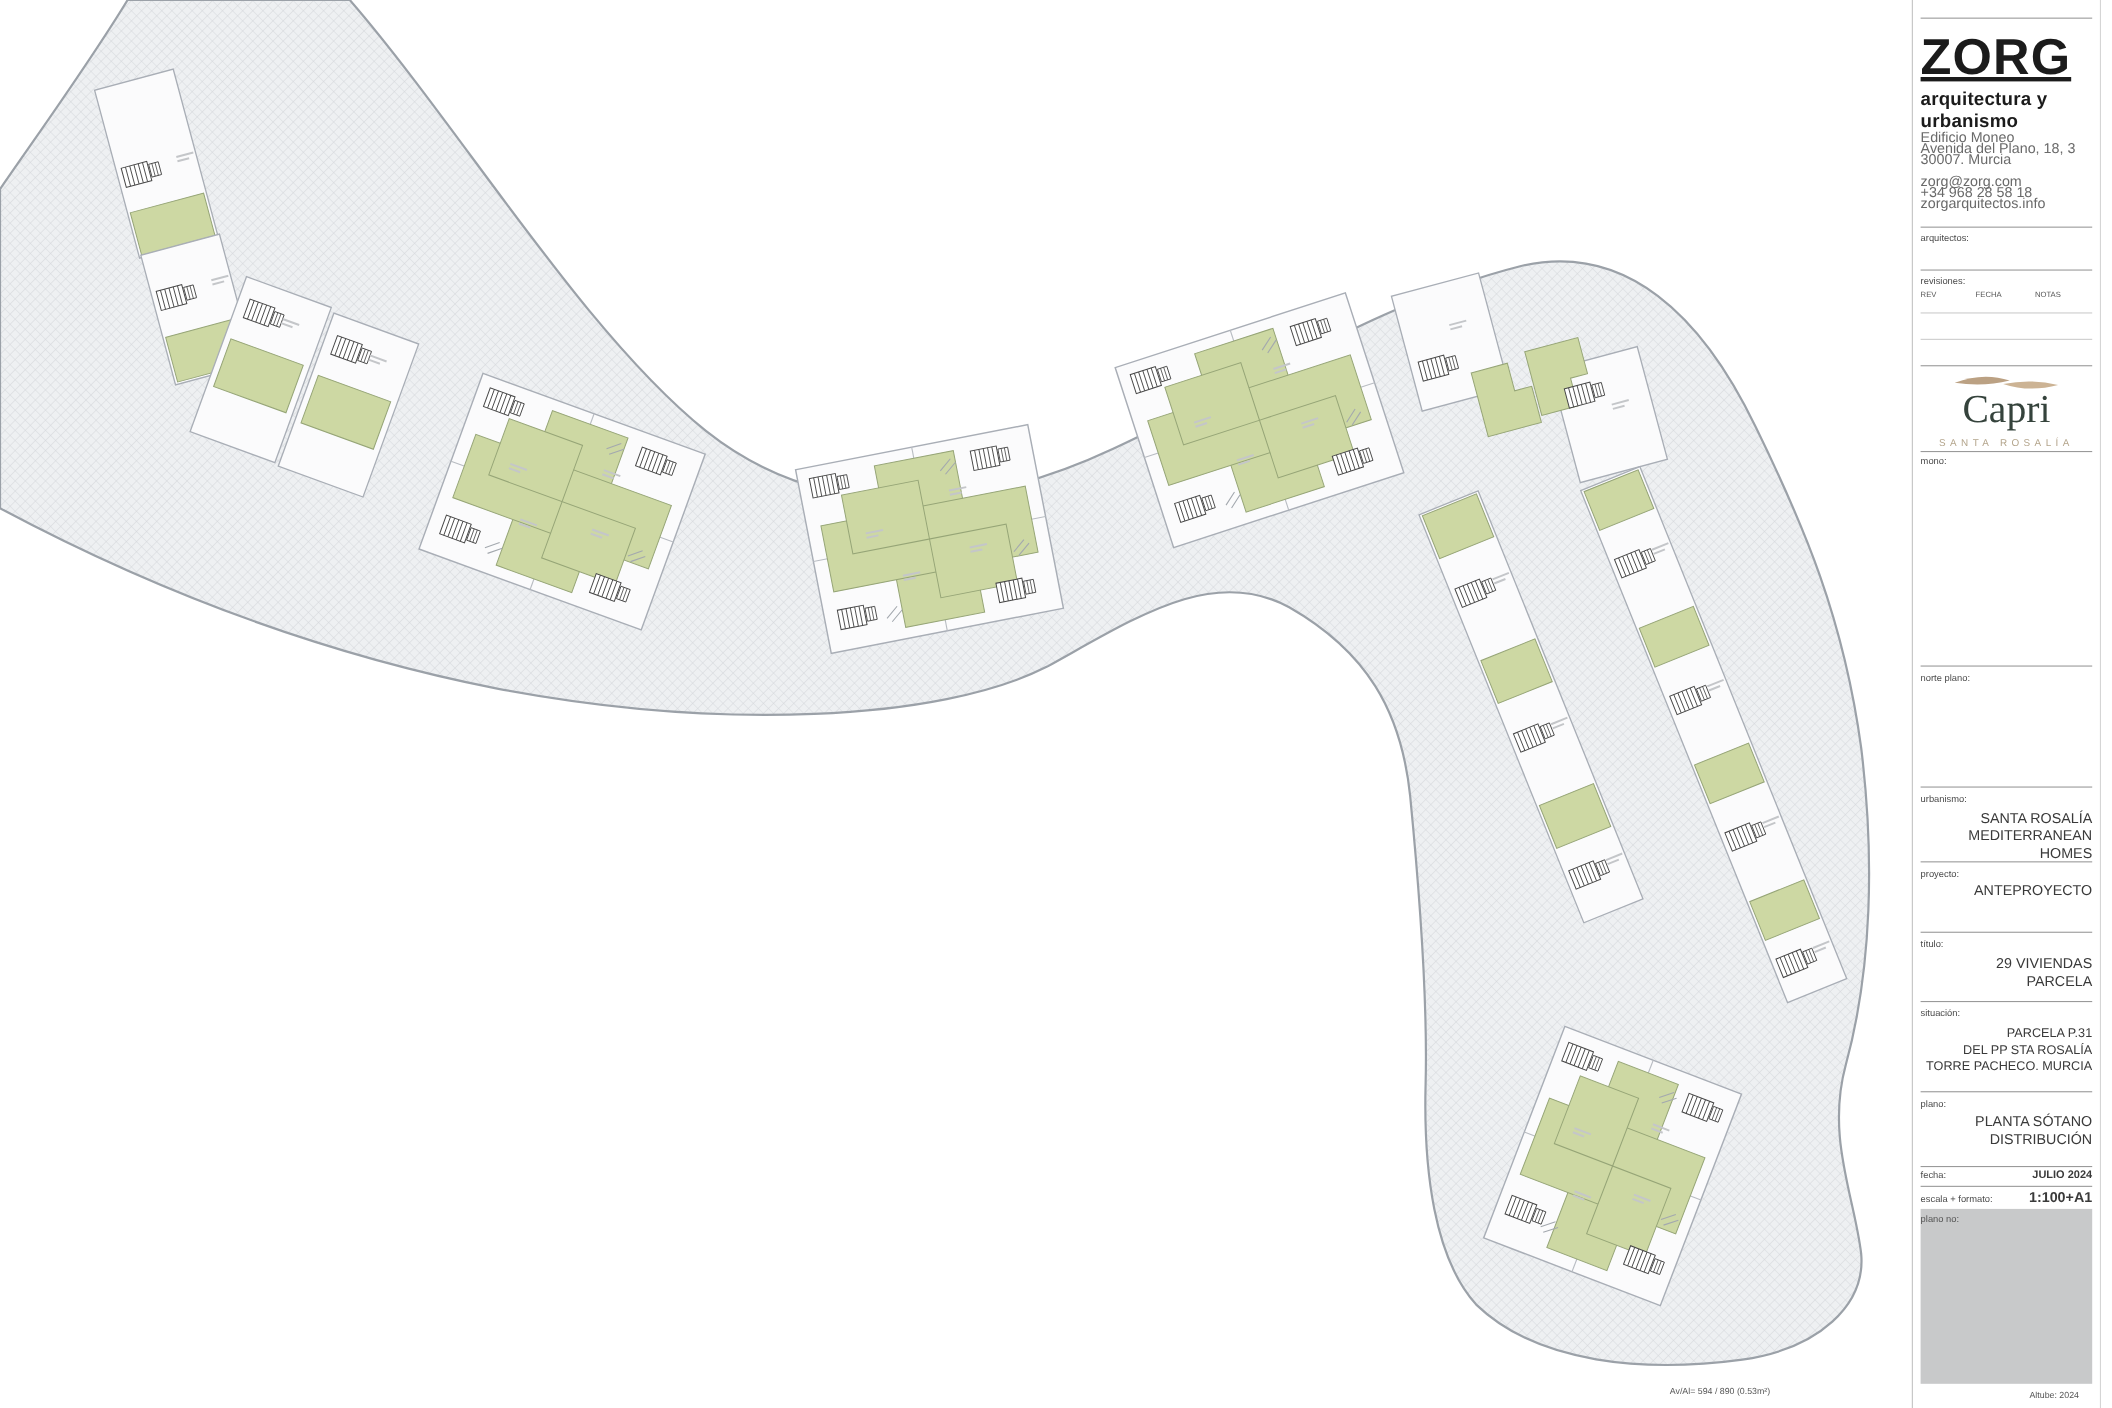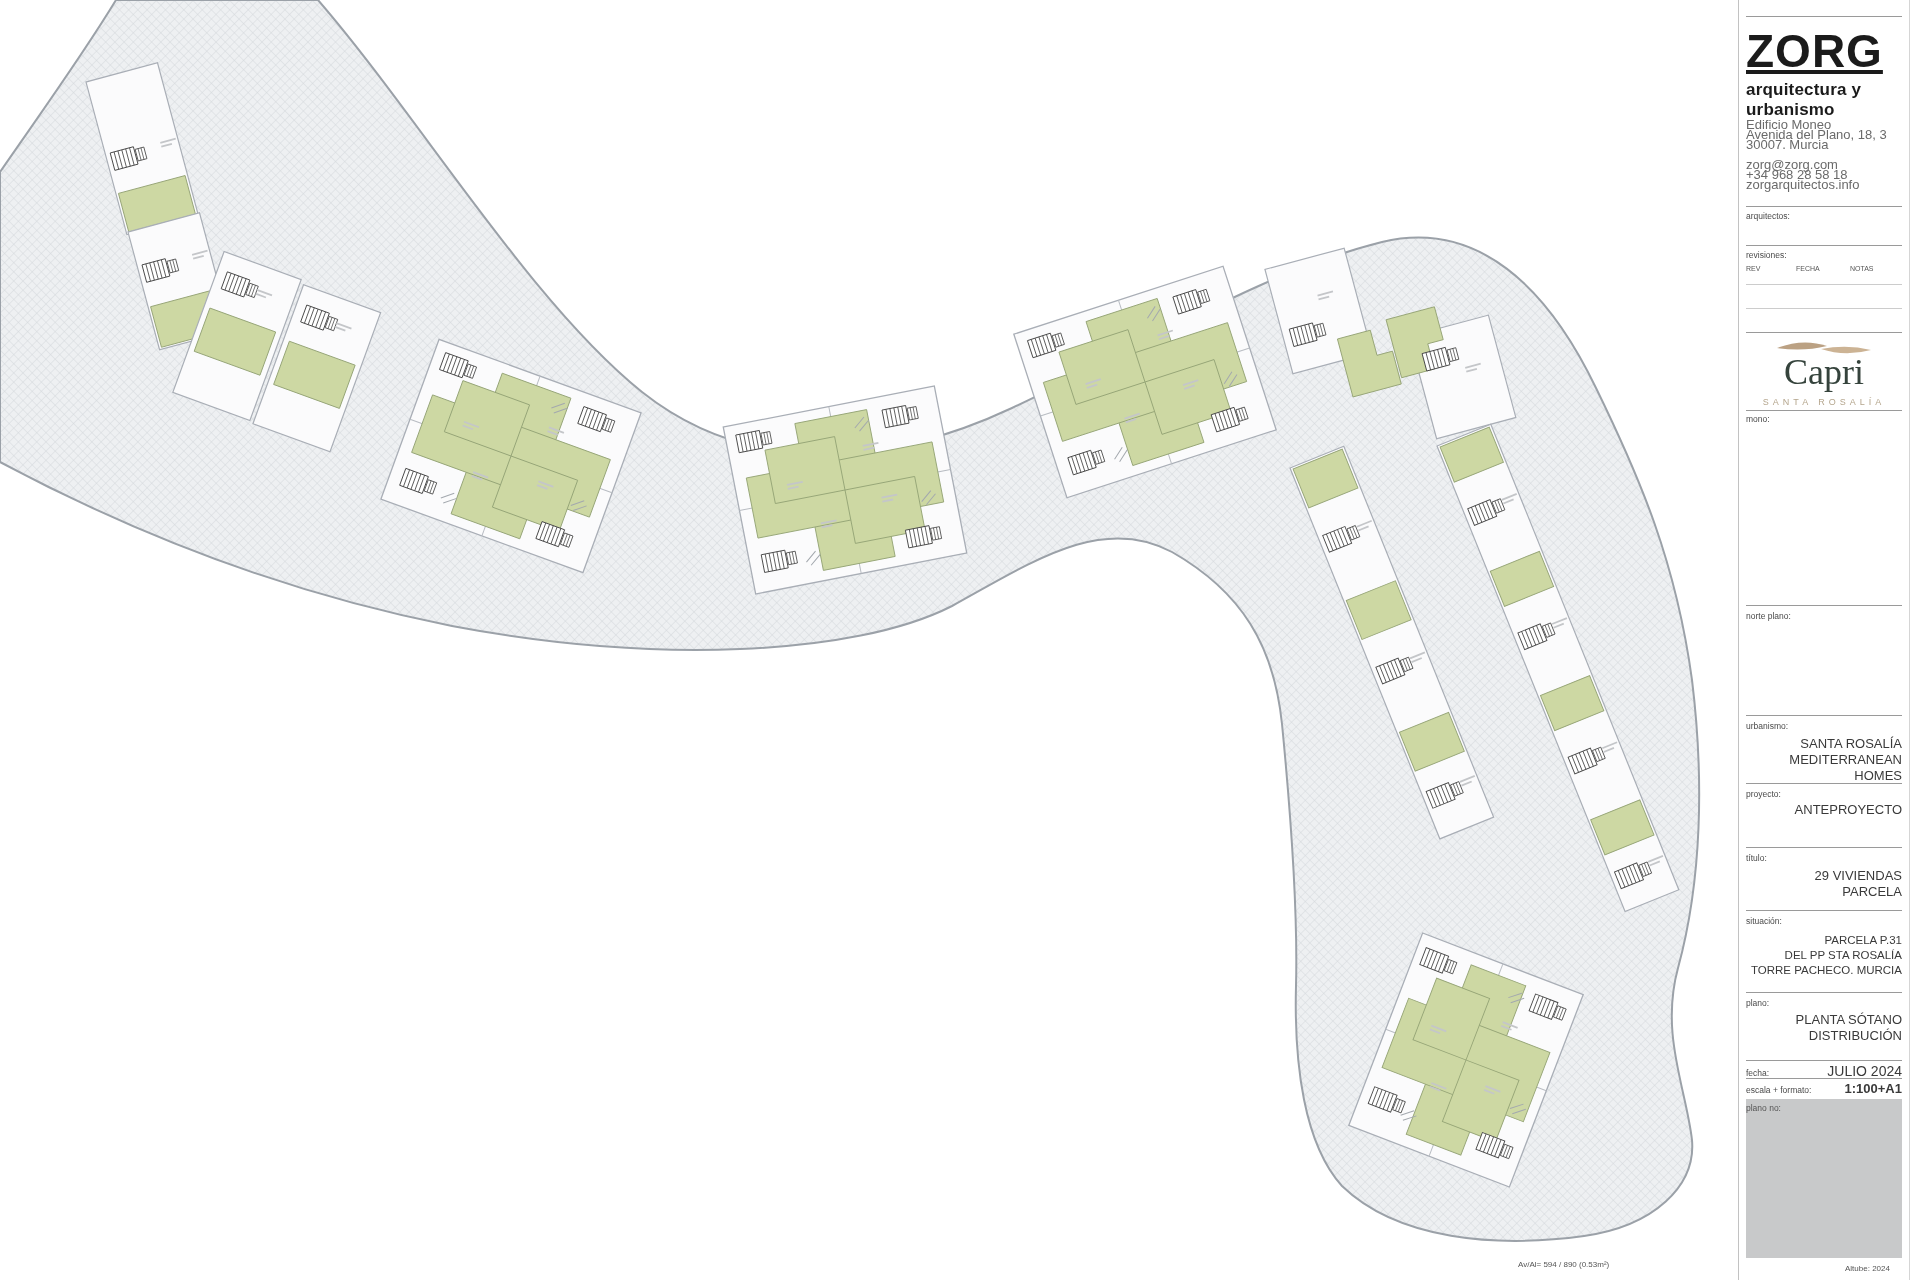--- a/index.html
+++ b/index.html
@@ -651,21 +651,21 @@
     <div class="tb-abs rule" style="top:992px"></div>
     <div class="tb-abs lbl" style="top:998px">plano:</div>
     <div class="tb-abs val" style="top:1012px">
       <div>PLANTA SÓTANO</div>
       <div>DISTRIBUCIÓN</div>
     </div>
 
     <div class="tb-abs rule" style="top:1060px"></div>
     <div class="tb-abs row-flex" style="top:1063px">
       <span class="lbl">fecha:</span>
-      <span style="font-size:14px;font-weight:400">JULIO 2024</span>
+      <span style="font-size:10px;font-weight:700">JULIO 2024</span>
     </div>
     <div class="tb-abs rule" style="top:1078px"></div>
     <div class="tb-abs row-flex" style="top:1081px">
       <span class="lbl">escala + formato:</span>
       <span style="font-size:13px;font-weight:600">1:100+A1</span>
     </div>
 
     <div class="graybox" style="top:1099px;height:159px"></div>
     <div class="tb-abs lbl" style="top:1103px;color:#555">plano no:</div>
   </div>

